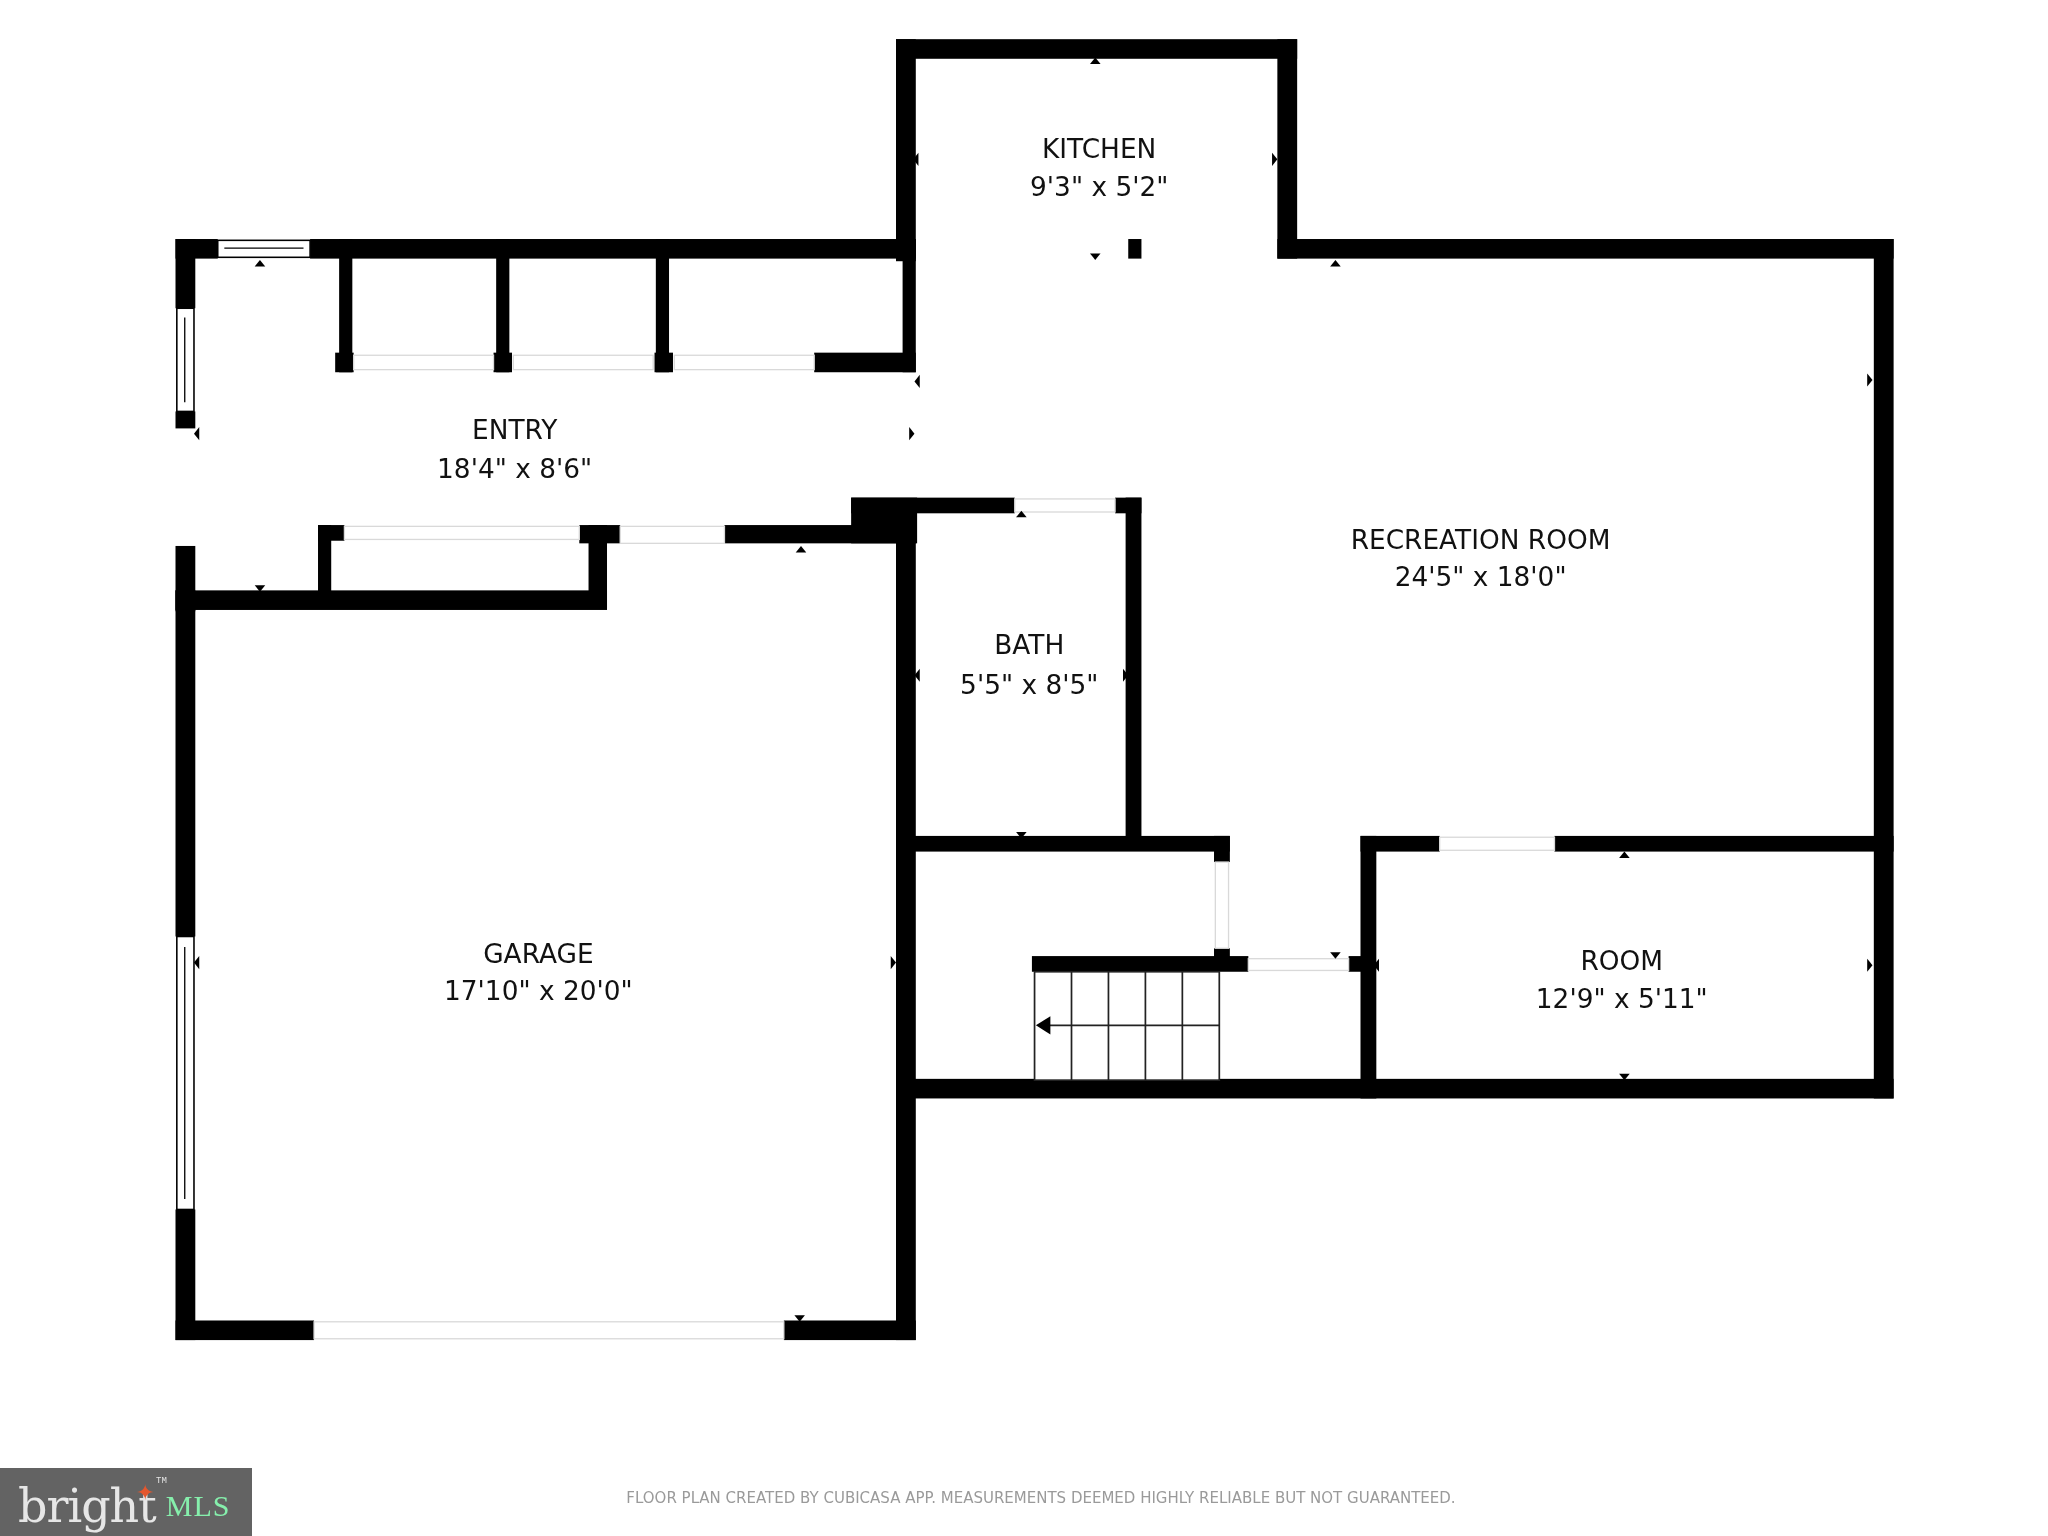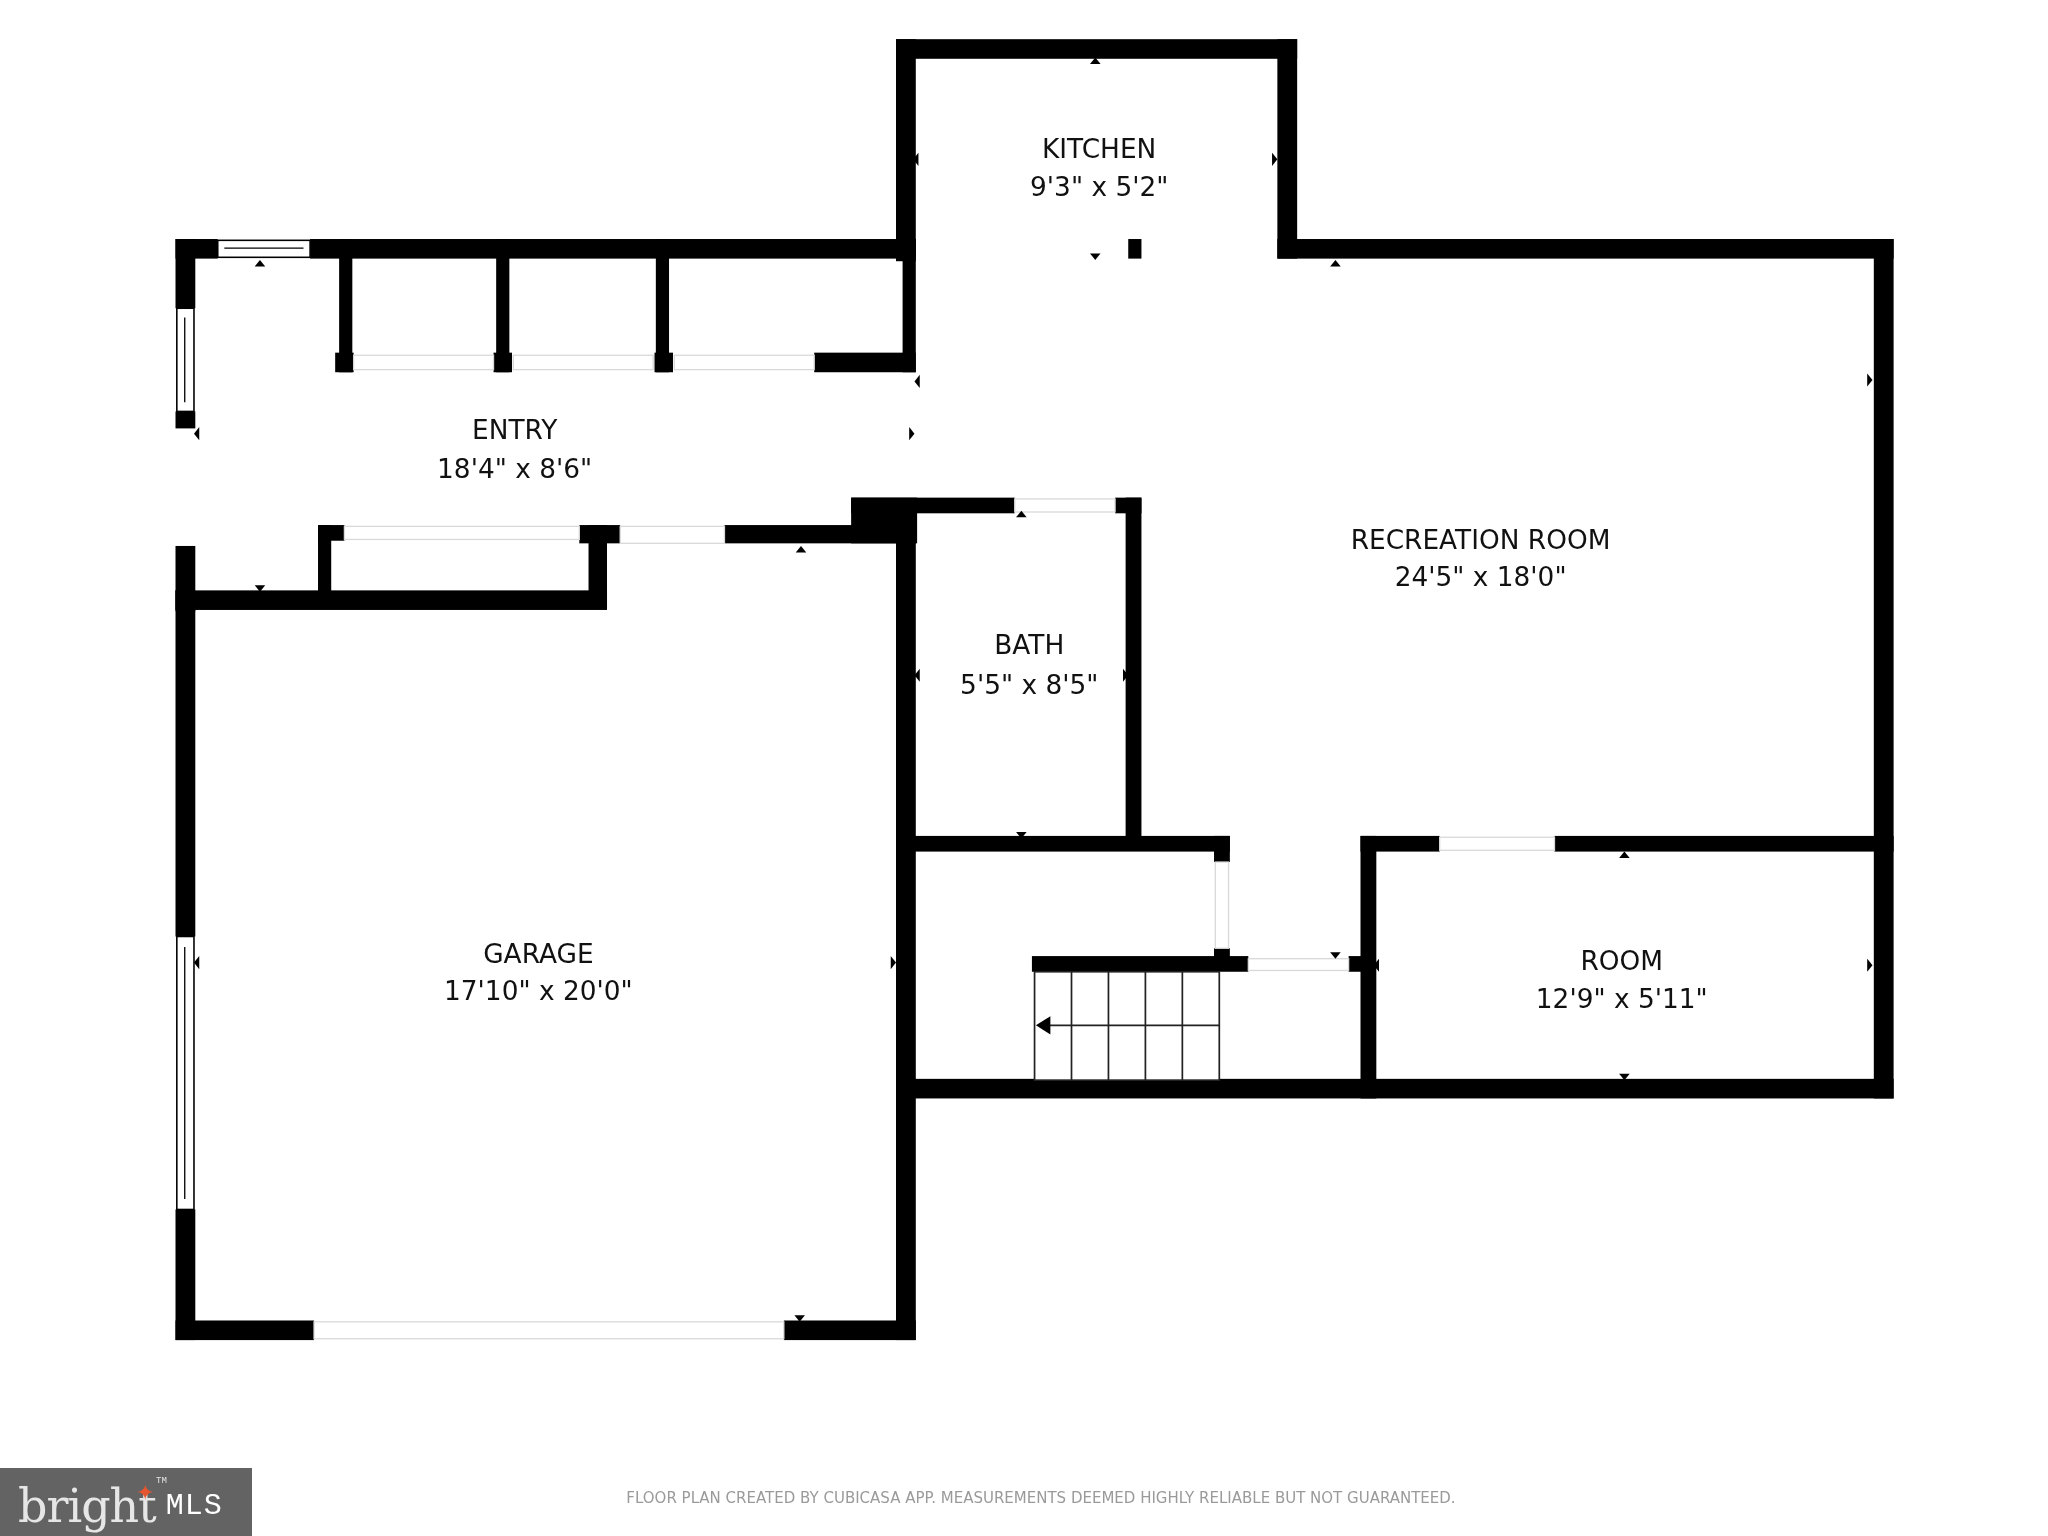--- a/index.html
+++ b/index.html
@@ -34,22 +34,22 @@
     position: relative; line-height: 1;
   }
   .logo-star {
     position: absolute; left: 136px; top: 14px; color: #e4572e; font-size: 22px; line-height: 1;
   }
   .logo-tm {
     position: absolute; left: 156px; top: 8px; color: #e6e6e6; font-size: 9px;
     font-family: Liberation Mono, monospace;
   }
   .logo-mls {
-    font-family: Liberation Mono, monospace;
-    font-size: 30px; color: #ffffff; margin-left: 10px; letter-spacing: 1px;
+    font-family: Liberation Serif, serif;
+    font-size: 30px; color: #86efac; margin-left: 10px; letter-spacing: 1px;
   }
 </style>
 </head>
 <body>
 
 <svg id="plan" viewBox="0 0 1552 1176" preserveAspectRatio="none" xmlns="http://www.w3.org/2000/svg">
 
   <g>
 
     <rect class="wall" x="679" y="30" width="304" height="15"></rect>

